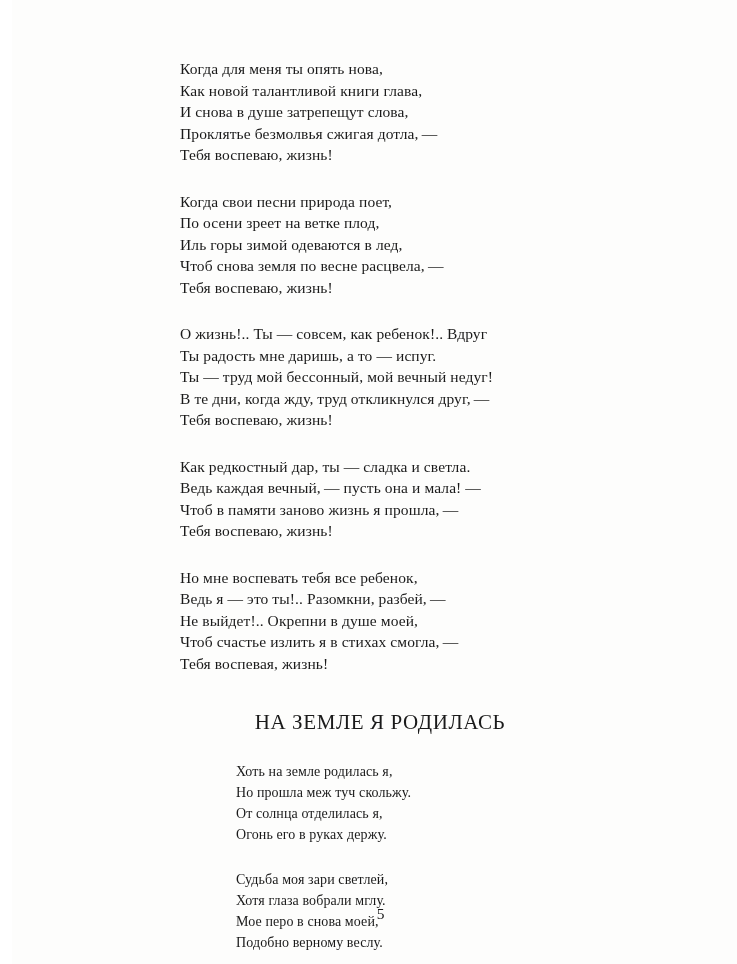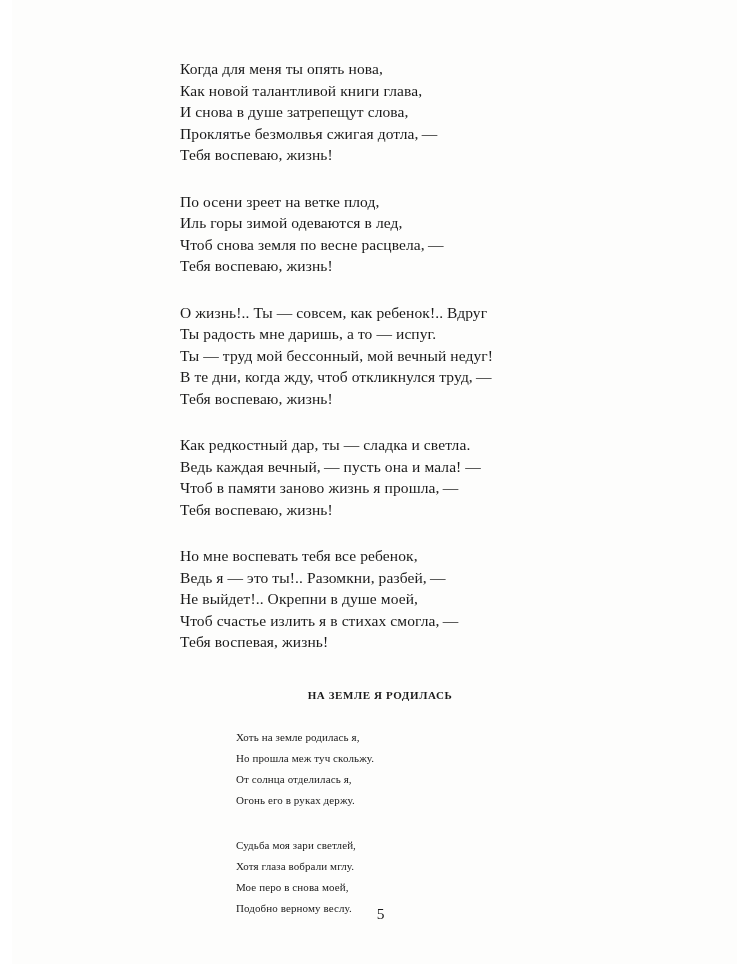--- a/index.html
+++ b/index.html
@@ -34,33 +34,33 @@
     margin-bottom: 25px;
   }
   .line {
     font-size: 15.5px;
     line-height: 21.5px;
     letter-spacing: 0.1px;
     white-space: pre;
   }
   .poem-title {
     text-align: center;
-    font-weight: bold;
-    font-size: 11px;
+    font-weight: normal;
+    font-size: 21px;
     letter-spacing: 0.6px;
     margin-top: 36px;
     margin-bottom: 26px;
     width: 400px;
   }
   .centered-stanza {
     margin-bottom: 24px;
     padding-left: 56px;
   }
   .centered-stanza .line {
-    font-size: 11px;
+    font-size: 14px;
     line-height: 21px;
   }
   .page-number {
     position: absolute;
     top: 905px;
     left: 0;
     width: 737px;
     text-align: center;
     font-size: 15.5px;
   }
@@ -74,31 +74,32 @@
 
     <div class="stanza">
       <div class="line">Когда для меня ты опять нова,</div>
       <div class="line">Как новой талантливой книги глава,</div>
       <div class="line">И снова в душе затрепещут слова,</div>
       <div class="line">Проклятье безмолвья сжигая дотла, —</div>
       <div class="line">Тебя воспеваю, жизнь!</div>
     </div>
 
     <div class="stanza">
+      <div class="line">Когда свои песни природа поет,</div>
       <div class="line">По осени зреет на ветке плод,</div>
       <div class="line">Иль горы зимой одеваются в лед,</div>
       <div class="line">Чтоб снова земля по весне расцвела, —</div>
       <div class="line">Тебя воспеваю, жизнь!</div>
     </div>
 
     <div class="stanza">
       <div class="line">О жизнь!.. Ты — совсем, как ребенок!.. Вдруг</div>
       <div class="line">Ты радость мне даришь, а то — испуг.</div>
       <div class="line">Ты — труд мой бессонный, мой вечный недуг!</div>
-      <div class="line">В те дни, когда жду, чтоб откликнулся труд, —</div>
+      <div class="line">В те дни, когда жду, труд откликнулся друг, —</div>
       <div class="line">Тебя воспеваю, жизнь!</div>
     </div>
 
     <div class="stanza">
       <div class="line">Как редкостный дар, ты — сладка и светла.</div>
       <div class="line">Ведь каждая вечный, — пусть она и мала! —</div>
       <div class="line">Чтоб в памяти заново жизнь я прошла, —</div>
       <div class="line">Тебя воспеваю, жизнь!</div>
     </div>
 

